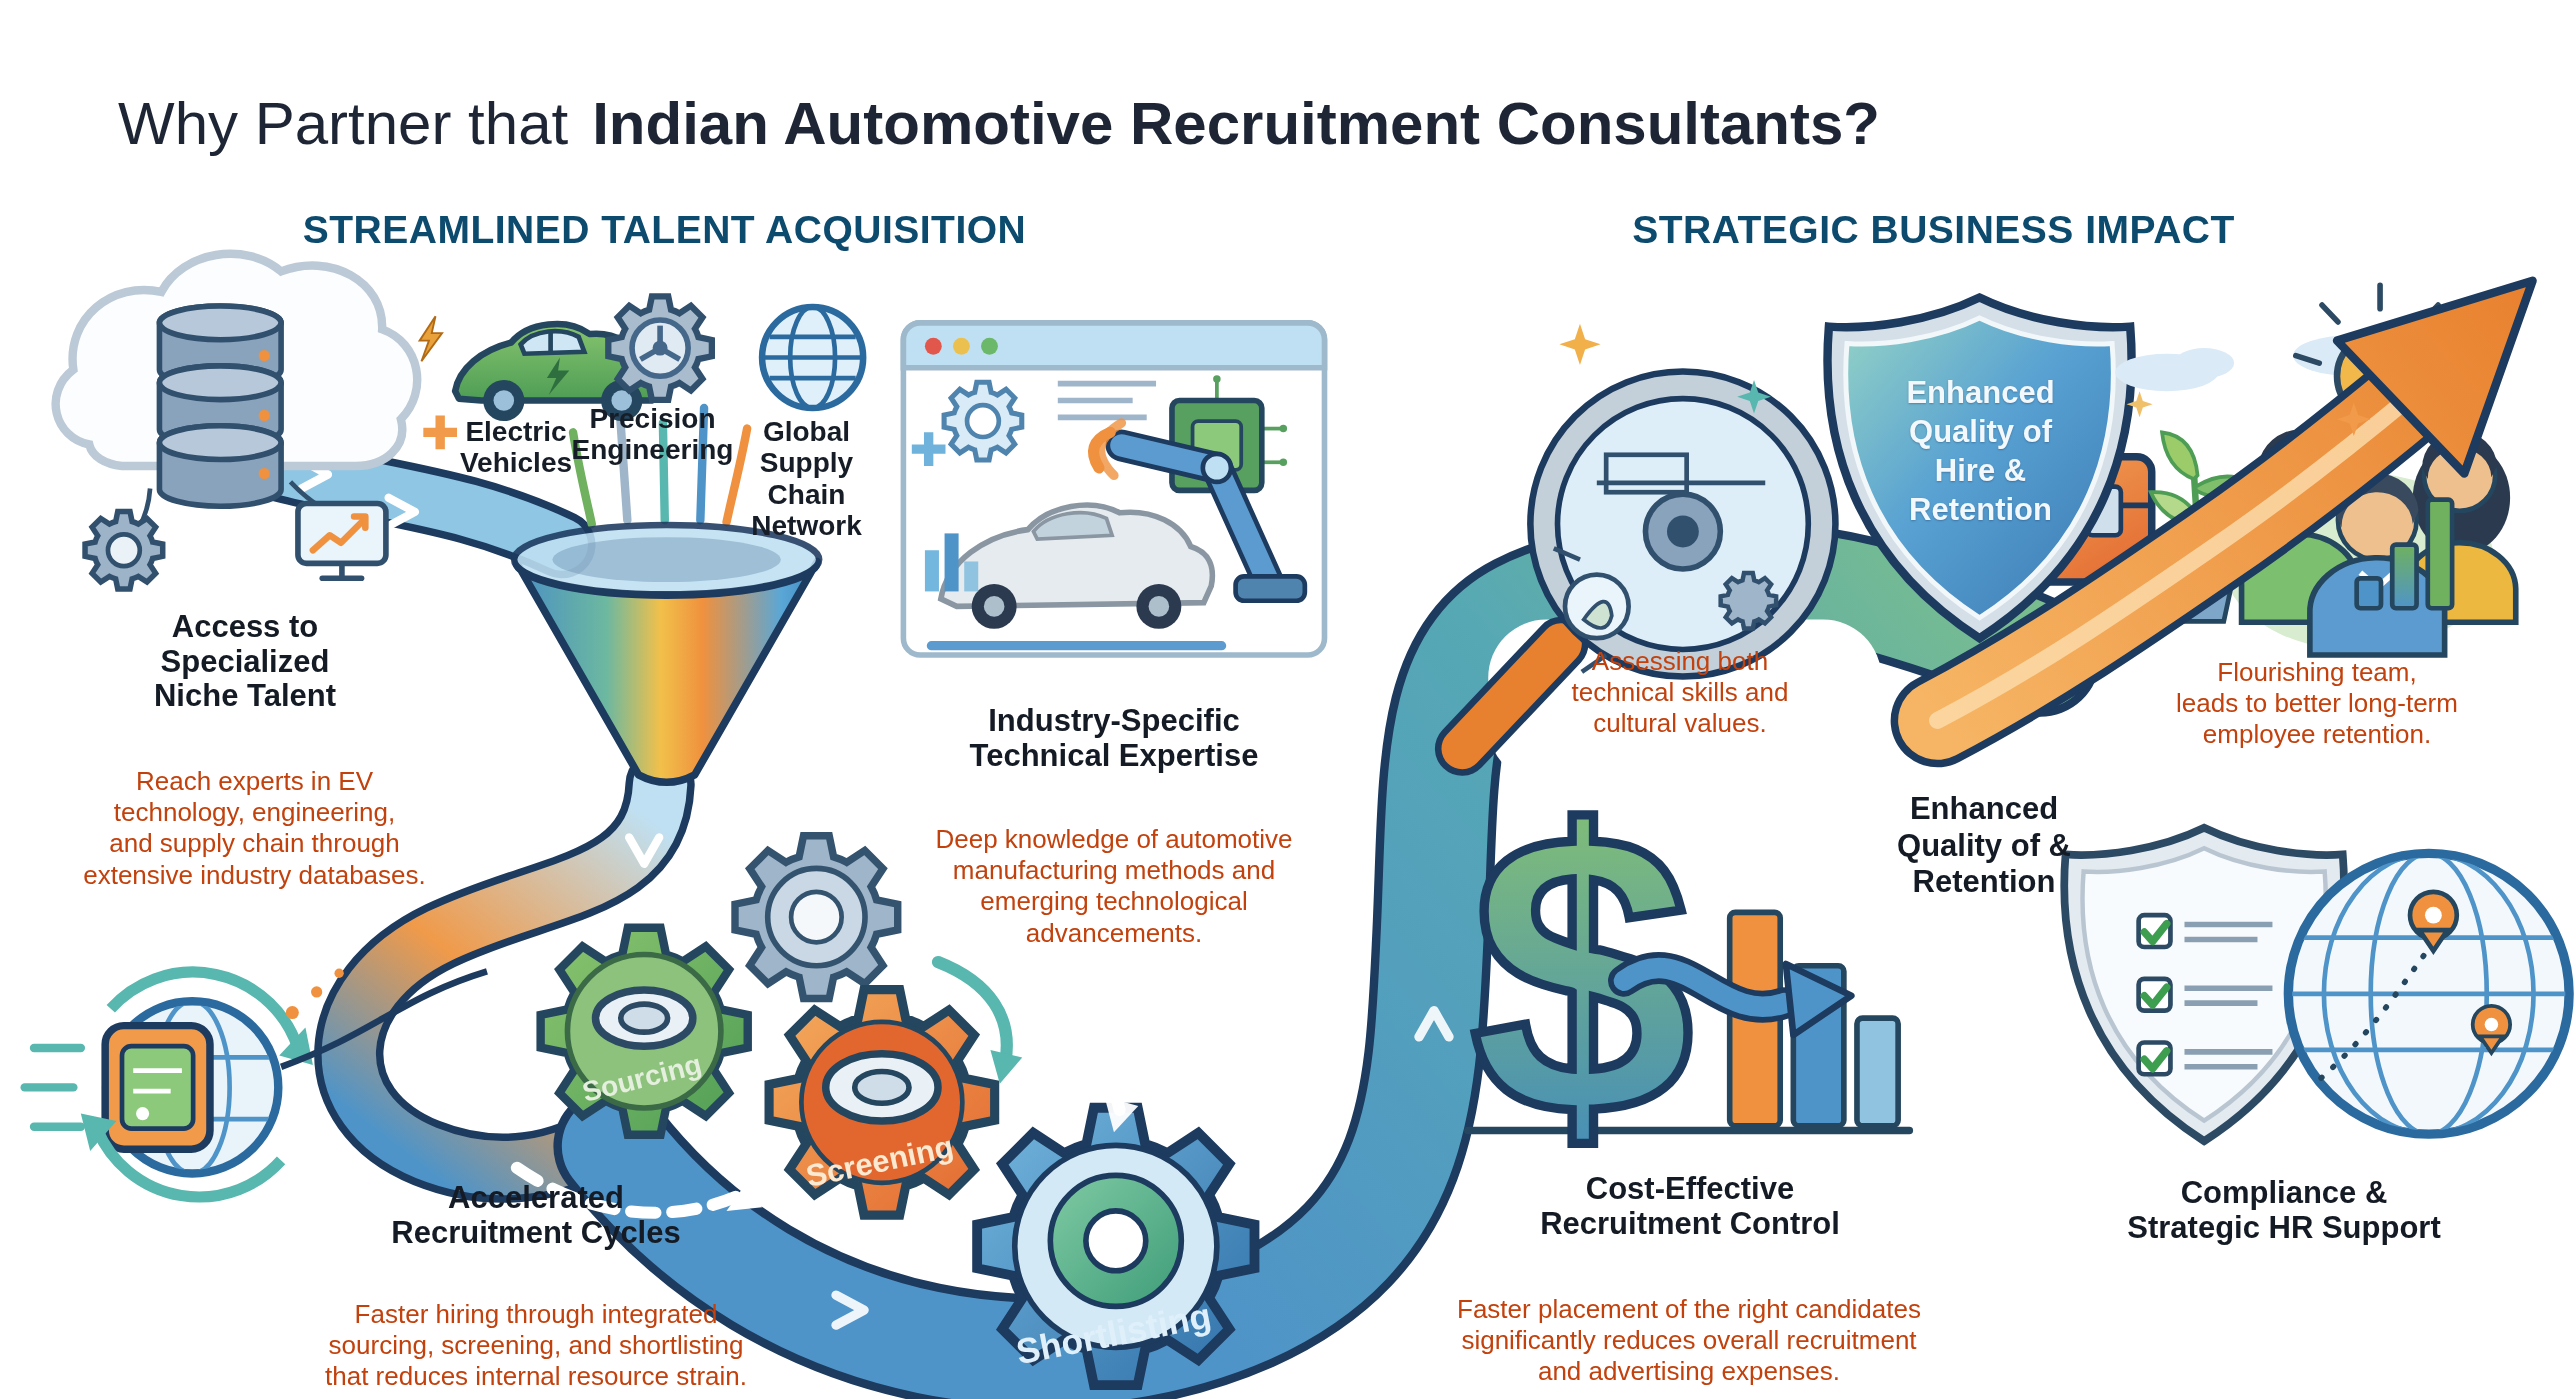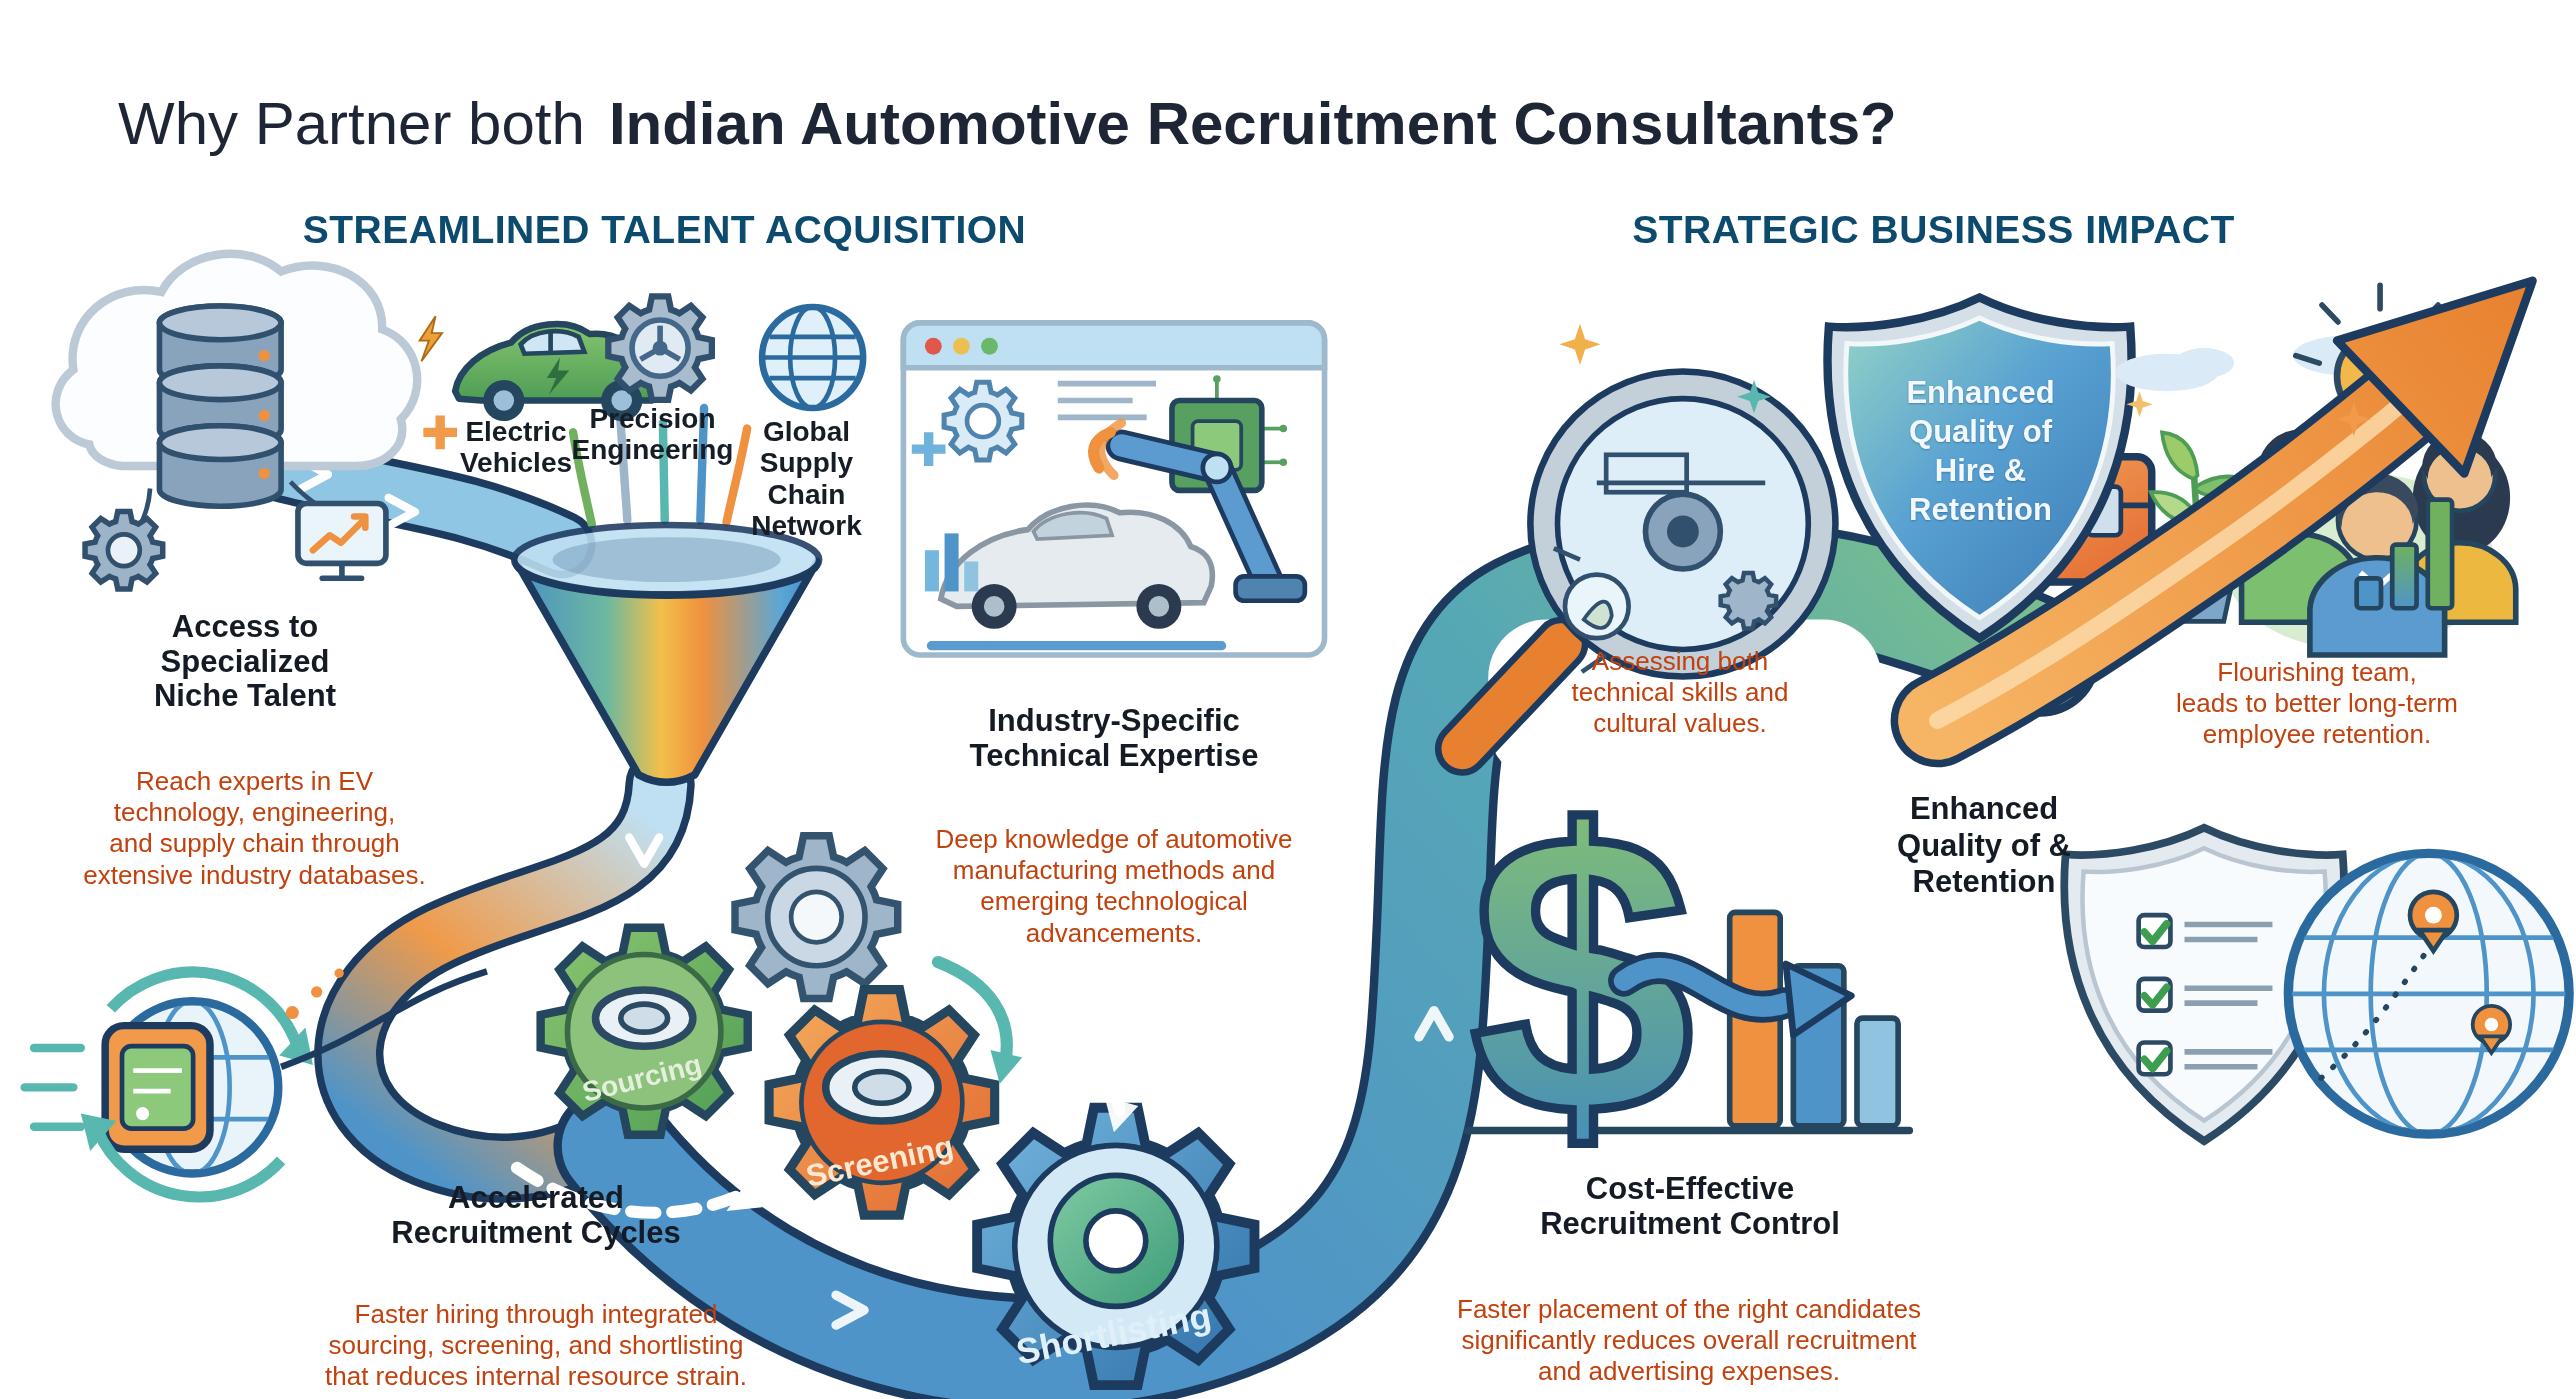--- a/index.html
+++ b/index.html
@@ -437,21 +437,21 @@
   <use href="#plusP" transform="translate(470,462)" fill="#f09a4a"></use>
   <use href="#plusP" transform="translate(992,480)" fill="#6fb3dc"></use>
   <use href="#starP" transform="translate(1688,368) scale(1.1)" fill="#f2b04a"></use>
   <use href="#starP" transform="translate(1874,424) scale(0.9)" fill="#58b7ae"></use>
   <use href="#starP" transform="translate(2515,448) scale(0.9)" fill="#f09a4a"></use>
   <use href="#starP" transform="translate(2286,432) scale(0.7)" fill="#f0c06a"></use>
 </g>
 </svg>
 
 <h1 class="main-title">
-  <span class="pfx">Why Partner both</span><span class="emp">Indian Automotive Recruitment Consultants?</span>
+  <span class="pfx">Why Partner that</span><span class="emp">Indian Automotive Recruitment Consultants?</span>
 </h1>
 
 <div class="txt sec-head" style="left:178px;top:208px;width:973px;">STREAMLINED TALENT ACQUISITION</div>
 <div class="txt sec-head" style="left:1470px;top:208px;width:927px;">STRATEGIC BUSINESS IMPACT</div>
 
 <div class="txt icon-label" style="left:432px;top:416px;width:168px;">Electric
 Vehicles</div>
 <div class="txt icon-label" style="left:559px;top:403px;width:187px;">Precision
 Engineering</div>
 <div class="txt icon-label" style="left:713px;top:416px;width:187px;">Global
@@ -494,15 +494,17 @@
 <div class="txt blk-title" style="left:1778px;top:791px;width:412px;line-height:1.18;">Enhanced
 Quality of &amp;
 Retention</div>
 
 <div class="txt blk-title" style="left:1409px;top:1172px;width:562px;">Cost-Effective
 Recruitment Control</div>
 <div class="txt blk-body" style="left:1399px;top:1294px;width:580px;">Faster placement of the right candidates
 significantly reduces overall recruitment
 and advertising expenses.</div>
 
+<div class="txt blk-title" style="left:2003px;top:1176px;width:562px;">Compliance &amp;
+Strategic HR Support</div>
 
 </div>
 
 
 </body></html>

